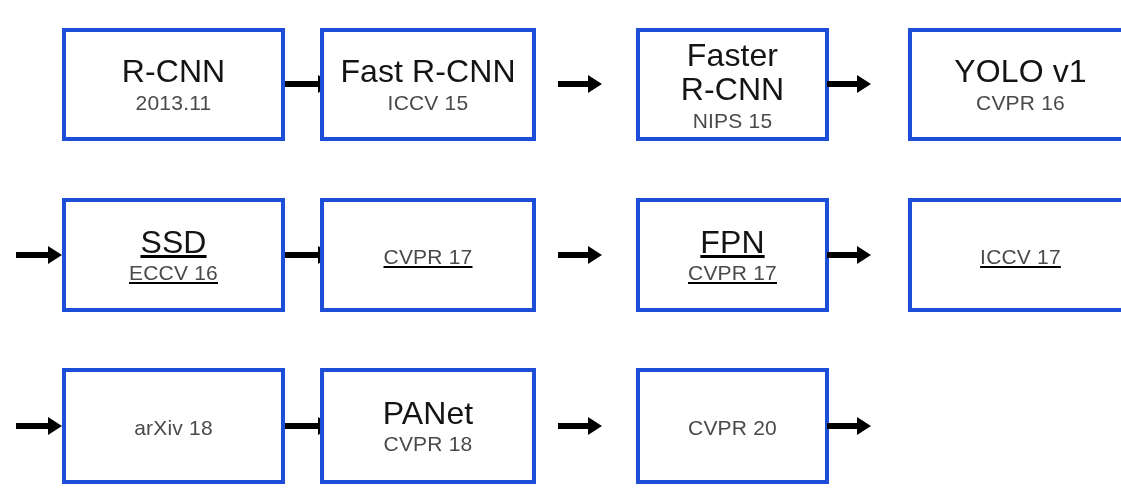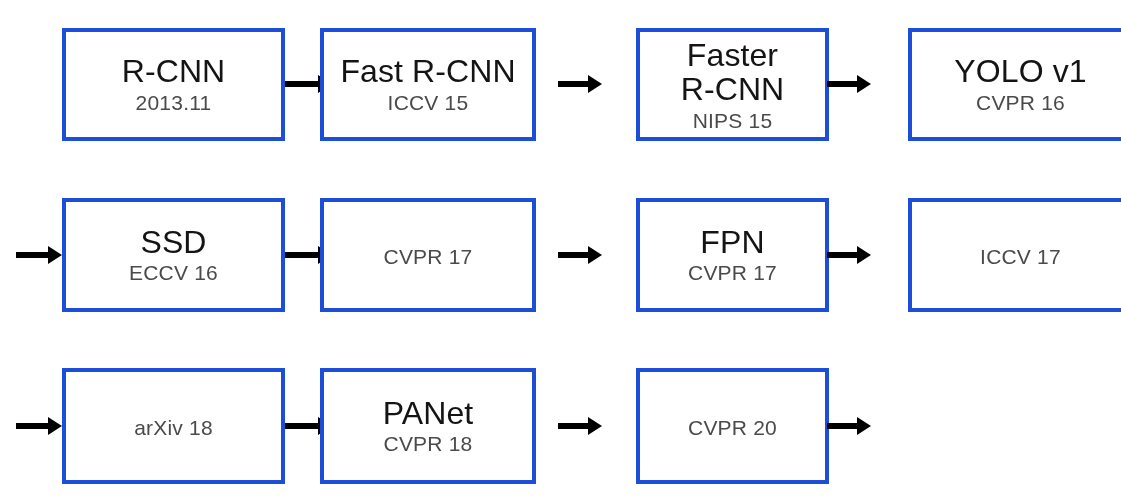--- a/index.html
+++ b/index.html
@@ -43,21 +43,21 @@
   .node-sub {
     font-size: 21px;
     font-weight: 400;
     color: #4a4a4a;
     margin-top: 3px;
     letter-spacing: 0.2px;
   }
 
   
   .row-0 { top: 28px;  height: 113px; }
-  .row-1 { top: 198px; height: 114px; }
+  .row-1 { top: 198px; height: 114px; text-decoration: underline; }
   .row-2 { top: 368px; height: 116px; }
 
   
   .col-0 { left: 62px;  width: 223px; }
   .col-1 { left: 320px; width: 216px; }
   .col-2 { left: 636px; width: 193px; }
   .col-3 { left: 908px; width: 225px; }
 
   
   .node.two-line .node-title { line-height: 1.08; }

